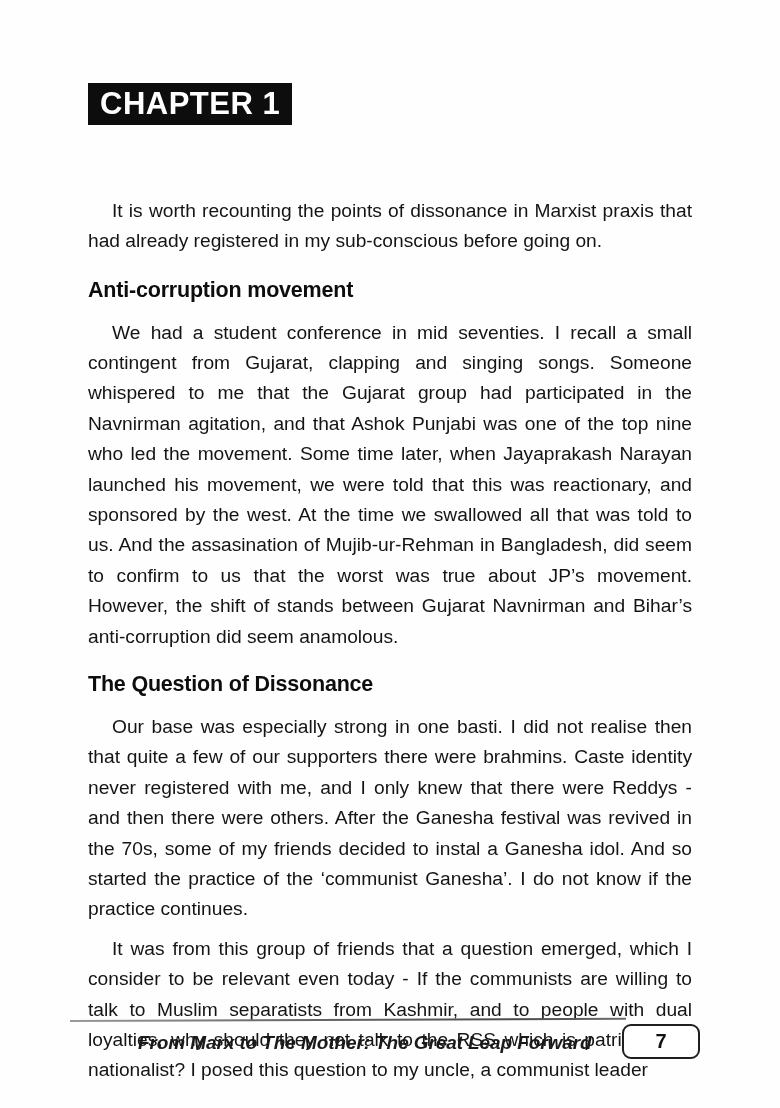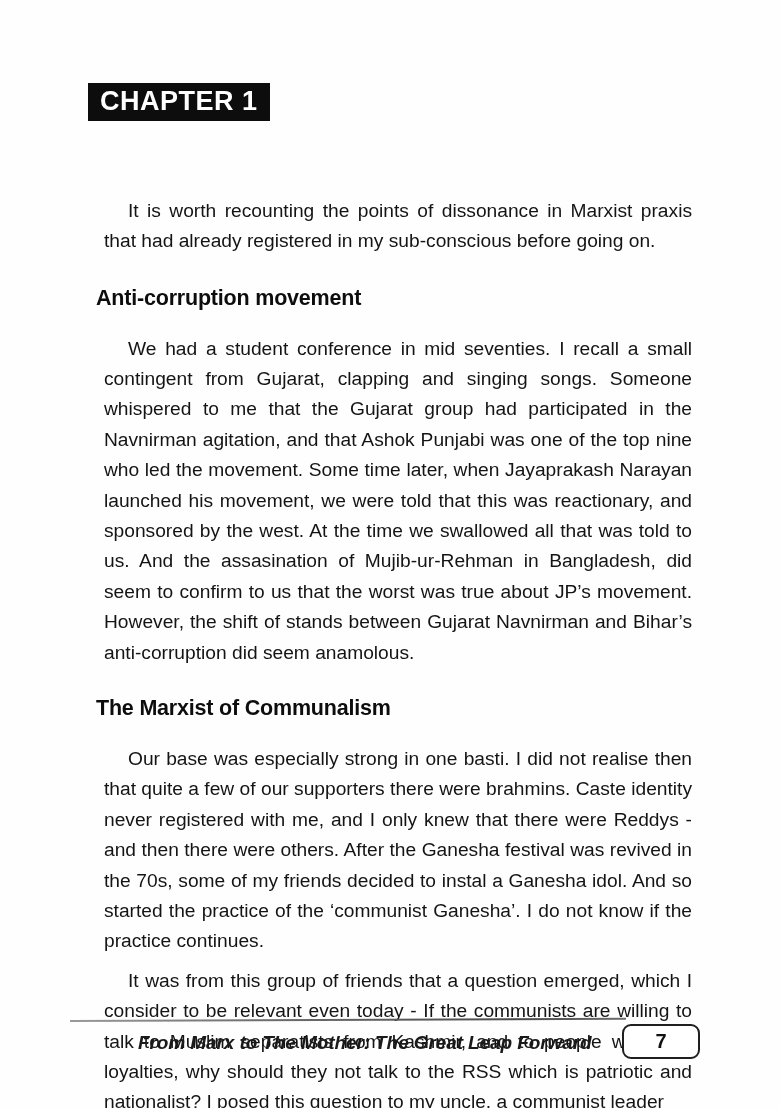--- a/index.html
+++ b/index.html
@@ -26,21 +26,21 @@
   }
 
   
   .chapter-tag {
     position: absolute;
     left: 88px;
     top: 83px;
     background: #0d0d0d;
     color: #ffffff;
     font-weight: bold;
-    font-size: 27px;
+    font-size: 31px;
     letter-spacing: 0.5px;
     padding: 5px 12px 6px 12px;
     line-height: 1;
     font-stretch: condensed;
     white-space: nowrap;
   }
 
   
   .chapter-title {
     position: absolute;
@@ -56,34 +56,34 @@
 
   
   .column {
     position: absolute;
     left: 88px;
     top: 196px;
     width: 604px;
   }
 
   p.body {
-    margin: 0 0 0 16px;
+    margin: 0 0 0 0;
     font-size: 19.2px;
     line-height: 30.4px;
     text-align: justify;
     text-justify: inter-word;
     color: #141414;
     hyphens: none;
   }
   p.body.indent {
     text-indent: 24px;
   }
 
   h2.section {
-    margin: 8px;
+    margin: 0;
     font-size: 21.5px;
     font-weight: bold;
     letter-spacing: -0.2px;
     color: #0d0d0d;
     line-height: 1.2;
   }
 
   .sp-after-p1 { height: 21px; }
   .sp-after-h1 { height: 14px; }
   .sp-after-p2 { height: 20px; }
@@ -159,21 +159,21 @@
     <div class="sp-after-p1"></div>
 
     <h2 class="section">Anti-corruption movement</h2>
 
     <div class="sp-after-h1"></div>
 
     <p class="body indent">We had a student conference in mid seventies. I recall a small contingent from Gujarat, clapping and singing songs. Someone whispered to me that the Gujarat group had participated in the Navnirman agitation, and that Ashok Punjabi was one of the top nine who led the movement. Some time later, when Jayaprakash Narayan launched his movement, we were told that this was reactionary, and sponsored by the west. At the time we swallowed all that was told to us. And the assasination of Mujib-ur-Rehman in Bangladesh, did seem to confirm to us that the worst was true about JP’s movement. However, the shift of stands between Gujarat Navnirman and Bihar’s anti-corruption did seem anamolous.</p>
 
     <div class="sp-after-p2"></div>
 
-    <h2 class="section">The Marxist of Communalism</h2>
+    <h2 class="section">The Question of Dissonance</h2>
 
     <div class="sp-after-h2"></div>
 
     <p class="body indent">Our base was especially strong in one basti. I did not realise then that quite a few of our supporters there were brahmins. Caste identity never registered with me, and I only knew that there were Reddys - and then there were others. After the Ganesha festival was revived in the 70s, some of my friends decided to instal a Ganesha idol. And so started the practice of the ‘communist Ganesha’. I do not know if the practice continues.</p>
 
     <div class="sp-after-p3"></div>
 
     <p class="body indent">It was from this group of friends that a question emerged, which I consider to be relevant even today - If the communists are willing to talk to Muslim separatists from Kashmir, and to people with dual loyalties, why should they not talk to the RSS which is patriotic and nationalist? I posed this question to my uncle, a communist leader</p>
 
   </div>

